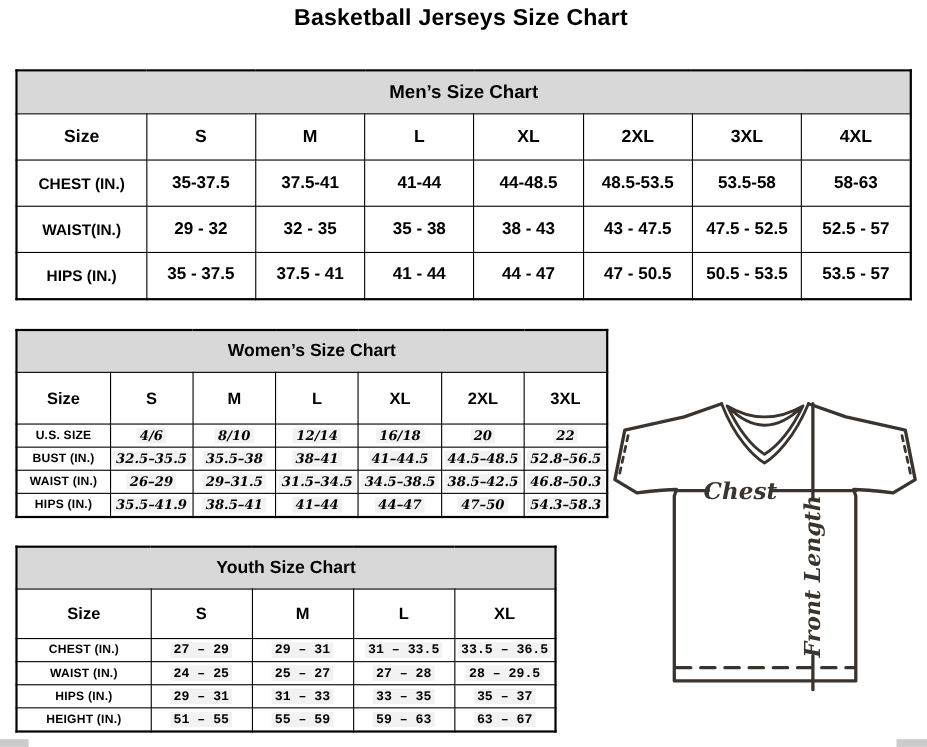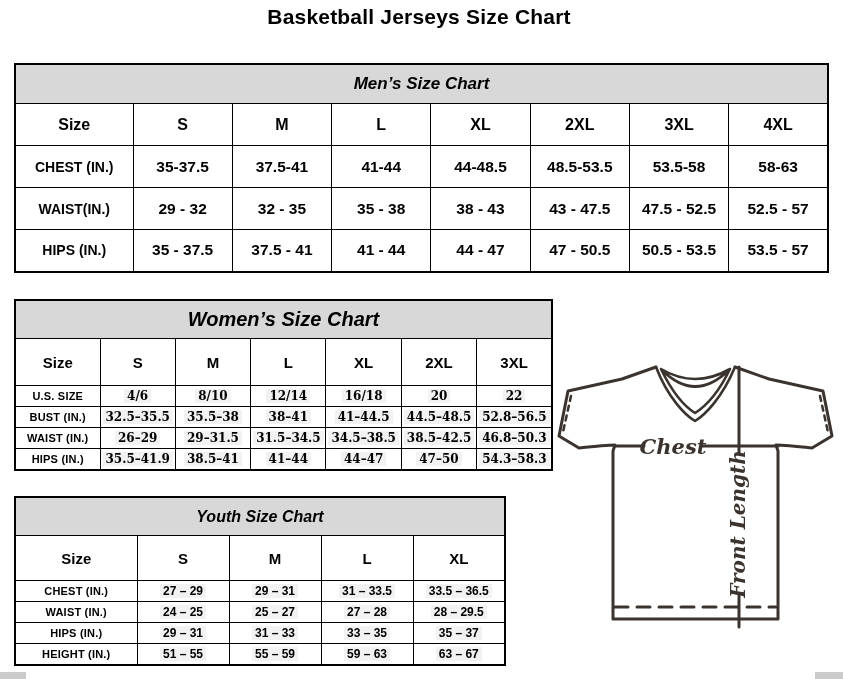--- a/index.html
+++ b/index.html
@@ -17,45 +17,45 @@
   #youth-table{left:14px;top:496px;width:492px;}
 
   table.sizes{
     border-collapse:collapse;table-layout:fixed;width:100%;
     border:2px solid #000;
   }
   table.sizes th,table.sizes td{
     border:1px solid #000;text-align:center;vertical-align:middle;
     padding:0 2px;overflow:hidden;white-space:nowrap;
   }
-  th.band{background:#d8d8d8;font-weight:bold;border-bottom:2px solid #000;font-style:italic;}
+  th.band{background:#d8d8d8;font-weight:bold;border-bottom:2px solid #000;}
 
   
   #mens-table col.col-label{width:118px;}
   #mens-table th.band{height:38px;font-size:17px;}
   #mens-table tr.head-row th{height:41px;font-size:16px;}
   #mens-table tr.data-row{height:42px;}
   #mens-table th.rowlabel{font-size:14px;}
   #mens-table td{font-size:15.5px;font-weight:bold;}
 
   
   #womens-table col.col-label{width:85px;}
-  #womens-table th.band{height:37px;font-size:20px;}
+  #womens-table th.band{height:37px;font-size:16px;}
   #womens-table tr.head-row th{height:46px;font-size:15px;}
   #womens-table tr.data-row{height:21px;margin-top:24px;}
   #womens-table th.rowlabel{font-size:11px;letter-spacing:0.2px;}
-  #womens-table td{font-size:12px;font-weight:bold;font-family:"DejaVu Serif",serif;}
+  #womens-table td{font-size:12px;font-weight:bold;font-family:"DejaVu Serif",serif;font-style:italic;}
 
   
   #youth-table col.col-label{width:122px;}
   #youth-table th.band{height:37px;font-size:16px;}
   #youth-table tr.head-row th{height:44px;font-size:15px;}
   #youth-table tr.data-row{height:21px;}
   #youth-table th.rowlabel{font-size:11px;letter-spacing:0.2px;}
-  #youth-table td{font-size:12px;font-weight:bold;font-family:Liberation Sans, sans-serif;}
+  #youth-table td{font-size:12px;font-weight:bold;font-family:Liberation Mono, monospace;}
 
   .v{background:#f2f2f2;padding:0 3px;}
   #mens-table .v{background:transparent;padding:0;margin-top:32px;}
 
   
   #jersey{position:absolute;left:552px;top:358px;width:290px;height:321px;}
   #jersey text{
     font-family:"DejaVu Serif",serif;font-weight:bold;font-style:italic;
   }
 

